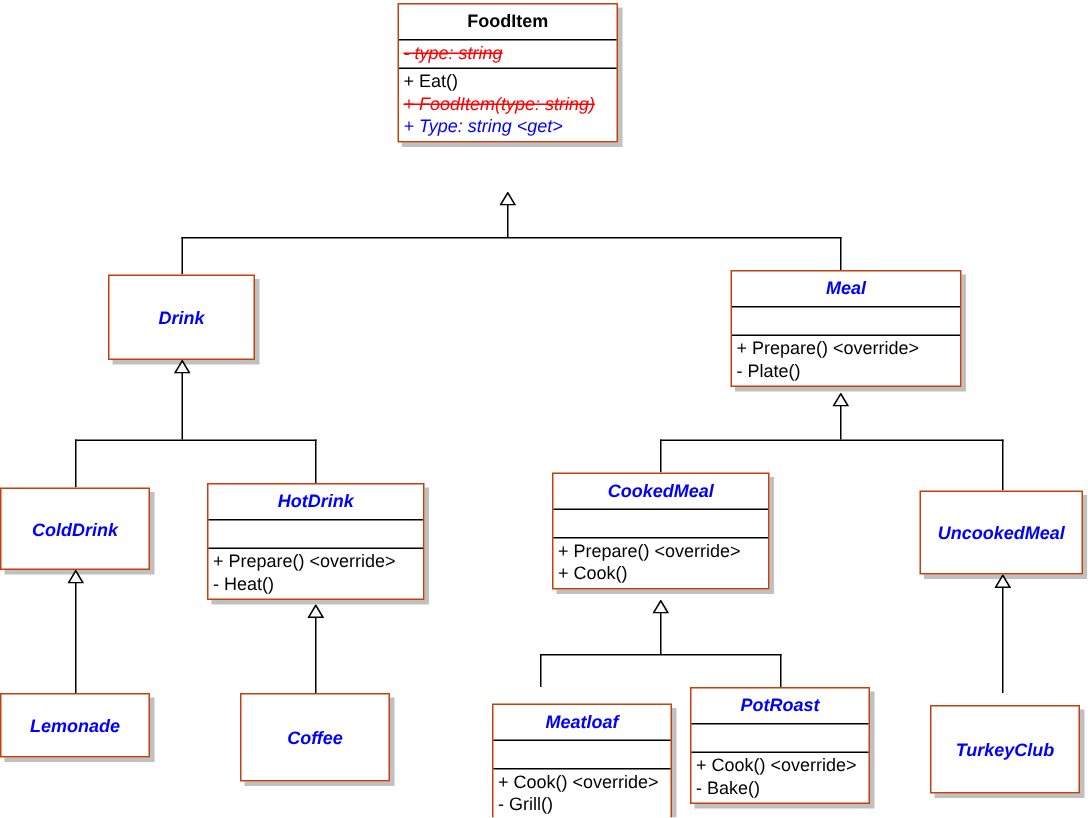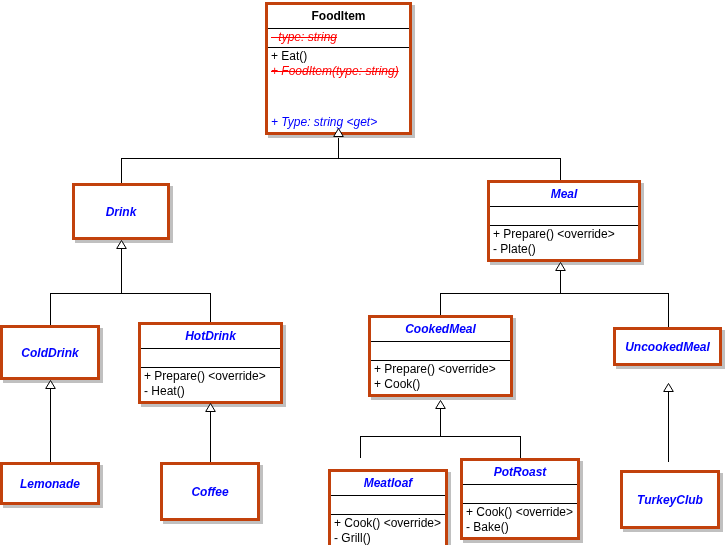--- a/index.html
+++ b/index.html
@@ -17,21 +17,21 @@
     height: 545px;
     background: #ffffff;
     overflow: hidden;
   }
 
   
   .uml-class {
     position: absolute;
     box-sizing: border-box;
     background: #ffffff;
-    border: 3px solid #c2410c;
+    border: 1px solid #c2410c;
     box-shadow: 3px 3px 0 0 #c0c0c0;
     z-index: 5;
   }
   .cls-title {
     text-align: center;
     font-size: 12px;
     line-height: 14px;
     padding: 4px 4px 5px 4px;
     color: #000000;
     white-space: nowrap;
@@ -69,21 +69,21 @@
   }
   .member {
     font-size: 12px;
     line-height: 15px;
     padding: 0 3px;
     white-space: nowrap;
     color: #000000;
     overflow: hidden;
   }
   .member.m-black  { color: #000000; font-style: normal; }
-  .member.m-blue   { color: #0000ff; font-style: italic; margin-top: 36px; }
+  .member.m-blue   { color: #0000ff; font-style: italic; }
   .member.m-red    { color: #ff0000; font-style: italic; text-decoration: line-through; }
 
   
   .conn-v, .conn-h {
     position: absolute;
     background: #000000;
     z-index: 2;
   }
   .conn-v { width: 1px; }
   .conn-h { height: 1px; }
@@ -211,21 +211,21 @@
     <div class="cls-title abstract">CookedMeal</div>
     <div class="cls-sep"></div>
     <div class="cls-compartment empty"></div>
     <div class="cls-sep"></div>
     <div class="cls-compartment">
       <div class="member m-black">+ Prepare() &lt;override&gt;</div>
       <div class="member m-black">+ Cook()</div>
     </div>
   </div>
 
-  <div class="uml-class title-only" style="left:613px; top:327px; width:109px; height:39px;">
+  <div class="uml-class title-only" style="left:613px; top:327px; width:109px; height:56px;">
     <div class="cls-title abstract">UncookedMeal</div>
   </div>
 
   <div class="uml-class title-only" style="left:0px; top:462px; width:100px; height:43px;">
     <div class="cls-title abstract">Lemonade</div>
   </div>
 
   <div class="uml-class title-only" style="left:160px; top:462px; width:100px; height:59px;">
     <div class="cls-title abstract">Coffee</div>
   </div>

